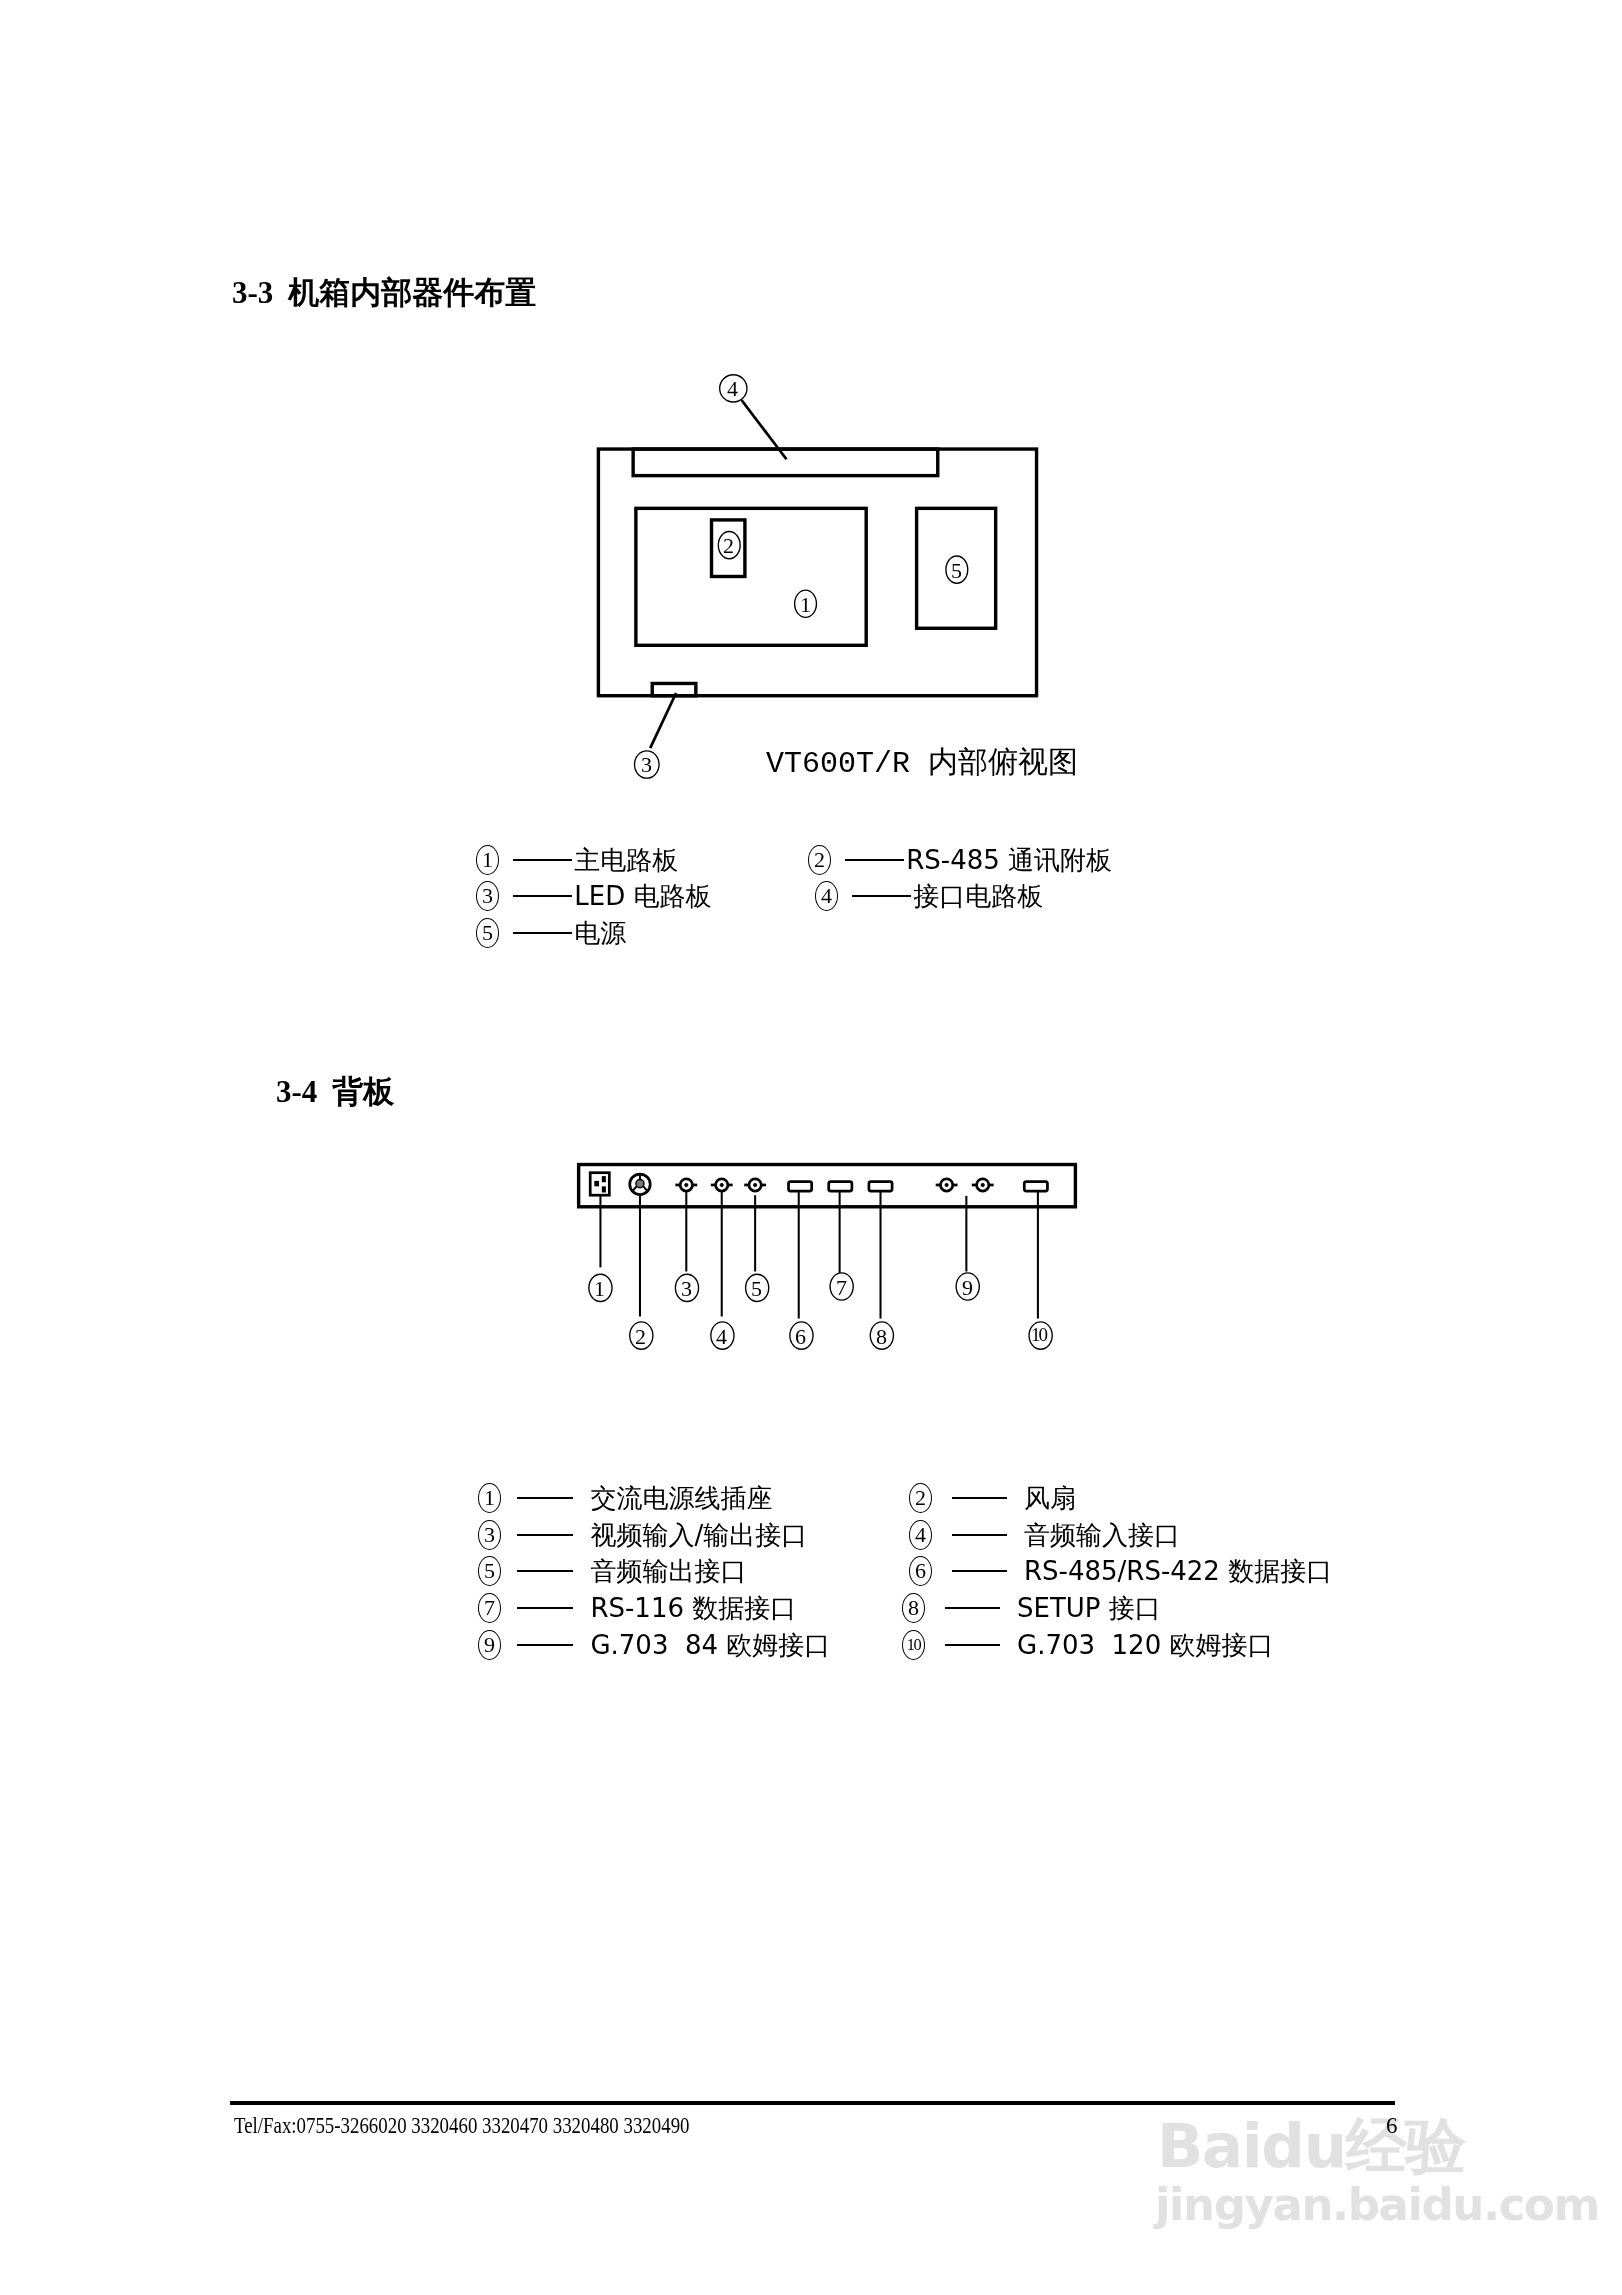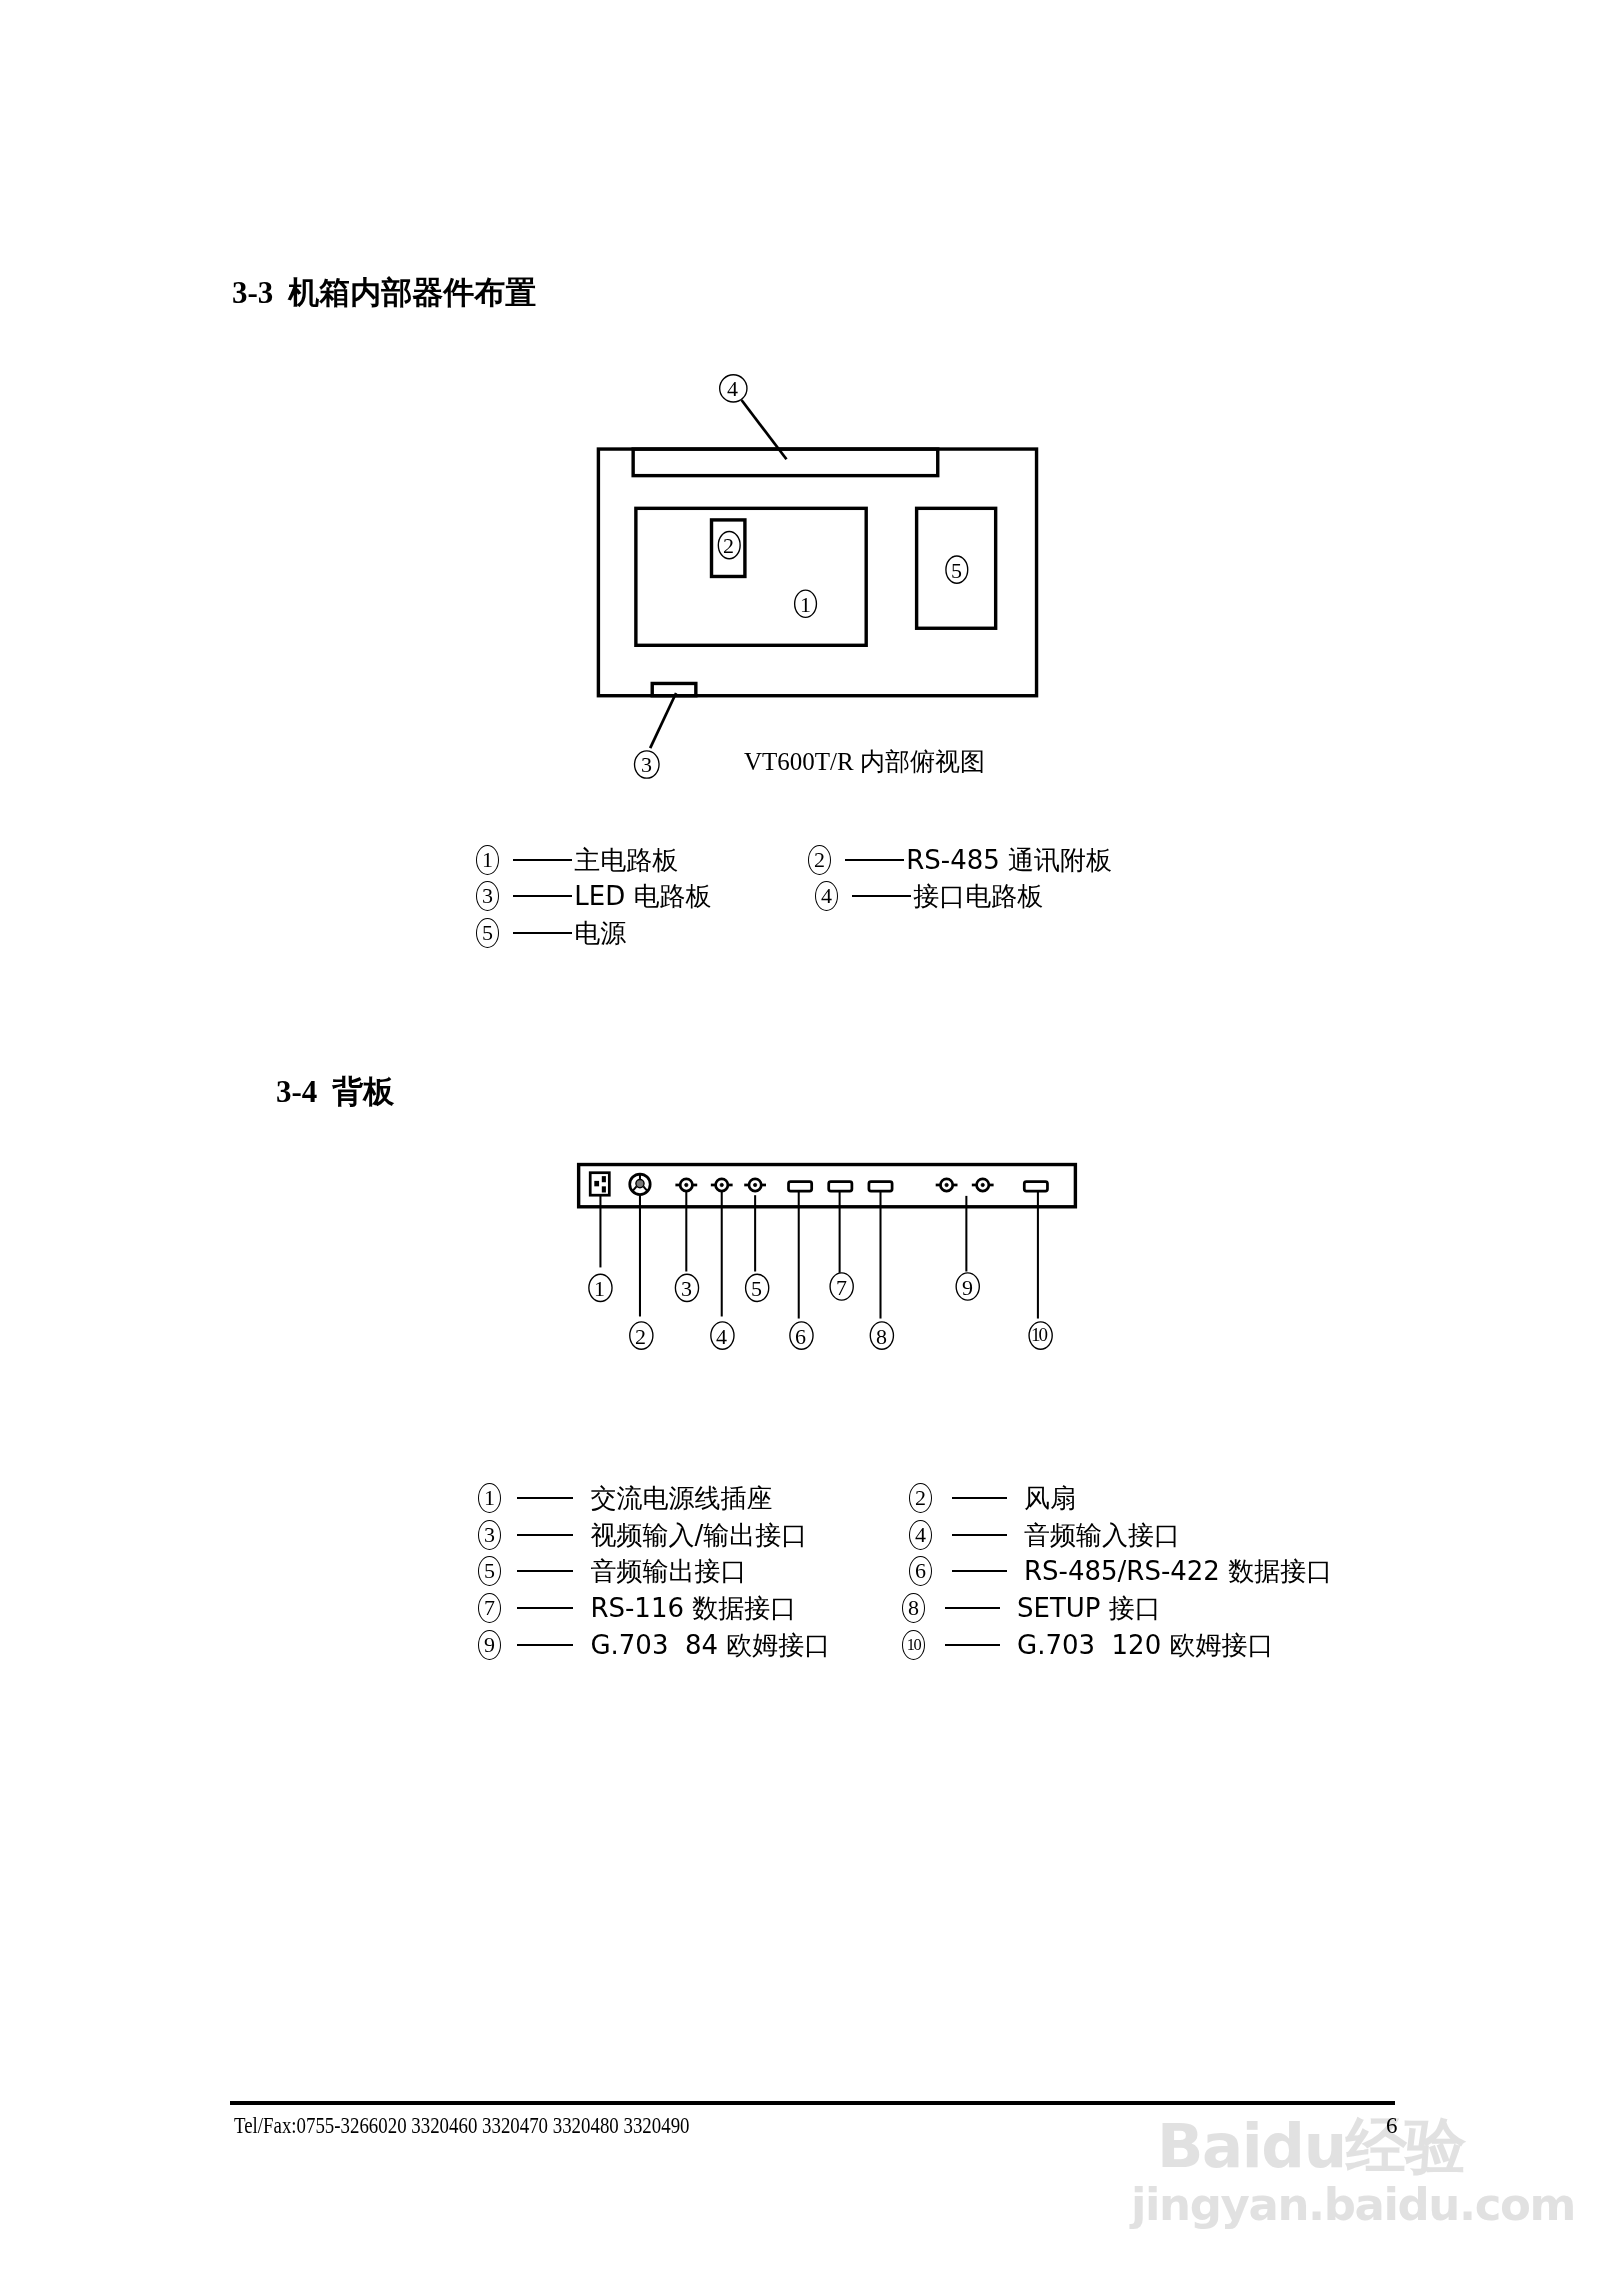--- a/index.html
+++ b/index.html
@@ -5,21 +5,21 @@
   html, body { margin: 0; padding: 0; background: #ffffff; }
   body { width: 1622px; height: 2295px; position: relative; overflow: hidden; font-family: "Liberation Serif", "DejaVu Serif", serif; color: #000; }
   .abs { position: absolute; white-space: nowrap; }
   .h2 { font-family: "Liberation Serif", serif; font-weight: bold; font-size: 31px; line-height: 1; }
   .h2 .num { margin-right: 15px; }
   .cjk { font-family: "DejaVu Sans", "Liberation Sans", sans-serif; }
   .legend { font-family: "Liberation Sans Narrow", "Liberation Sans", sans-serif; font-size: 26px; line-height: 1; display: flex; align-items: center; }
   .circ { display: inline-flex; width: 23px; height: 30px; border: 1.4px solid #000; border-radius: 50%; align-items: center; justify-content: center; font-family: "Liberation Serif", serif; font-size: 22px; box-sizing: border-box; line-height: 1; }
   .dash { display: inline-block; height: 2px; background: #000; }
   .diag-label { font-family: "Liberation Serif", serif; font-size: 22px; }
-  .caption { font-family: Liberation Serif, serif; font-size: 25px; line-height: 1; }
+  .caption { font-family: Liberation Mono, monospace; font-size: 30px; line-height: 1; margin-left: 22px; }
   .footer-line { position: absolute; left: 230px; top: 2101px; width: 1165px; height: 4.1px; background: #000; }
   .footer-text { font-family: "Liberation Serif", serif; font-size: 23px; transform: scaleX(0.82); transform-origin: left center; }
   .page-num { font-family: "Liberation Serif", serif; font-size: 23px; }
   .wm { color: rgba(200,200,200,0.55); font-family: "DejaVu Sans", sans-serif; font-weight: bold; }
   svg { position: absolute; left: 0; top: 0; }
 </style>
 </head>
 <body>
 
 <div class="abs h2" style="left:232px; top:277px;">
@@ -224,18 +224,18 @@
   <span class="dash" style="width:56px; margin:0 17px 0 16.4px;"></span>
   <span class="cjk" style="white-space:pre;">G.703  84 欧姆接口</span>
 </div>
 <div class="abs legend" style="left:902px; top:1630px;">
   <span class="circ" style="font-size:16.4px; letter-spacing:-1.4px;">10</span>
   <span class="dash" style="width:55px; margin:0 17px 0 20px;"></span>
   <span class="cjk" style="white-space:pre;">G.703  120 欧姆接口</span>
 </div>
 
 <div class="abs wm" style="left:1157px; top:2106px; font-size:61px; letter-spacing:-1.4px;">Baidu经验</div>
-<div class="abs wm" style="left:1131px; top:2178px; font-size:45px; letter-spacing:-1.4px;">jingyan.baidu.com</div>
+<div class="abs wm" style="left:1155px; top:2178px; font-size:45px; letter-spacing:-1.4px;">jingyan.baidu.com</div>
 
 <div class="footer-line"></div>
 <div class="abs footer-text" style="left:234px; top:2113px;">Tel/Fax:0755-3266020 3320460 3320470 3320480 3320490</div>
 <div class="abs page-num" style="left:1386px; top:2113px;">6</div>
 
 
 </body></html>

